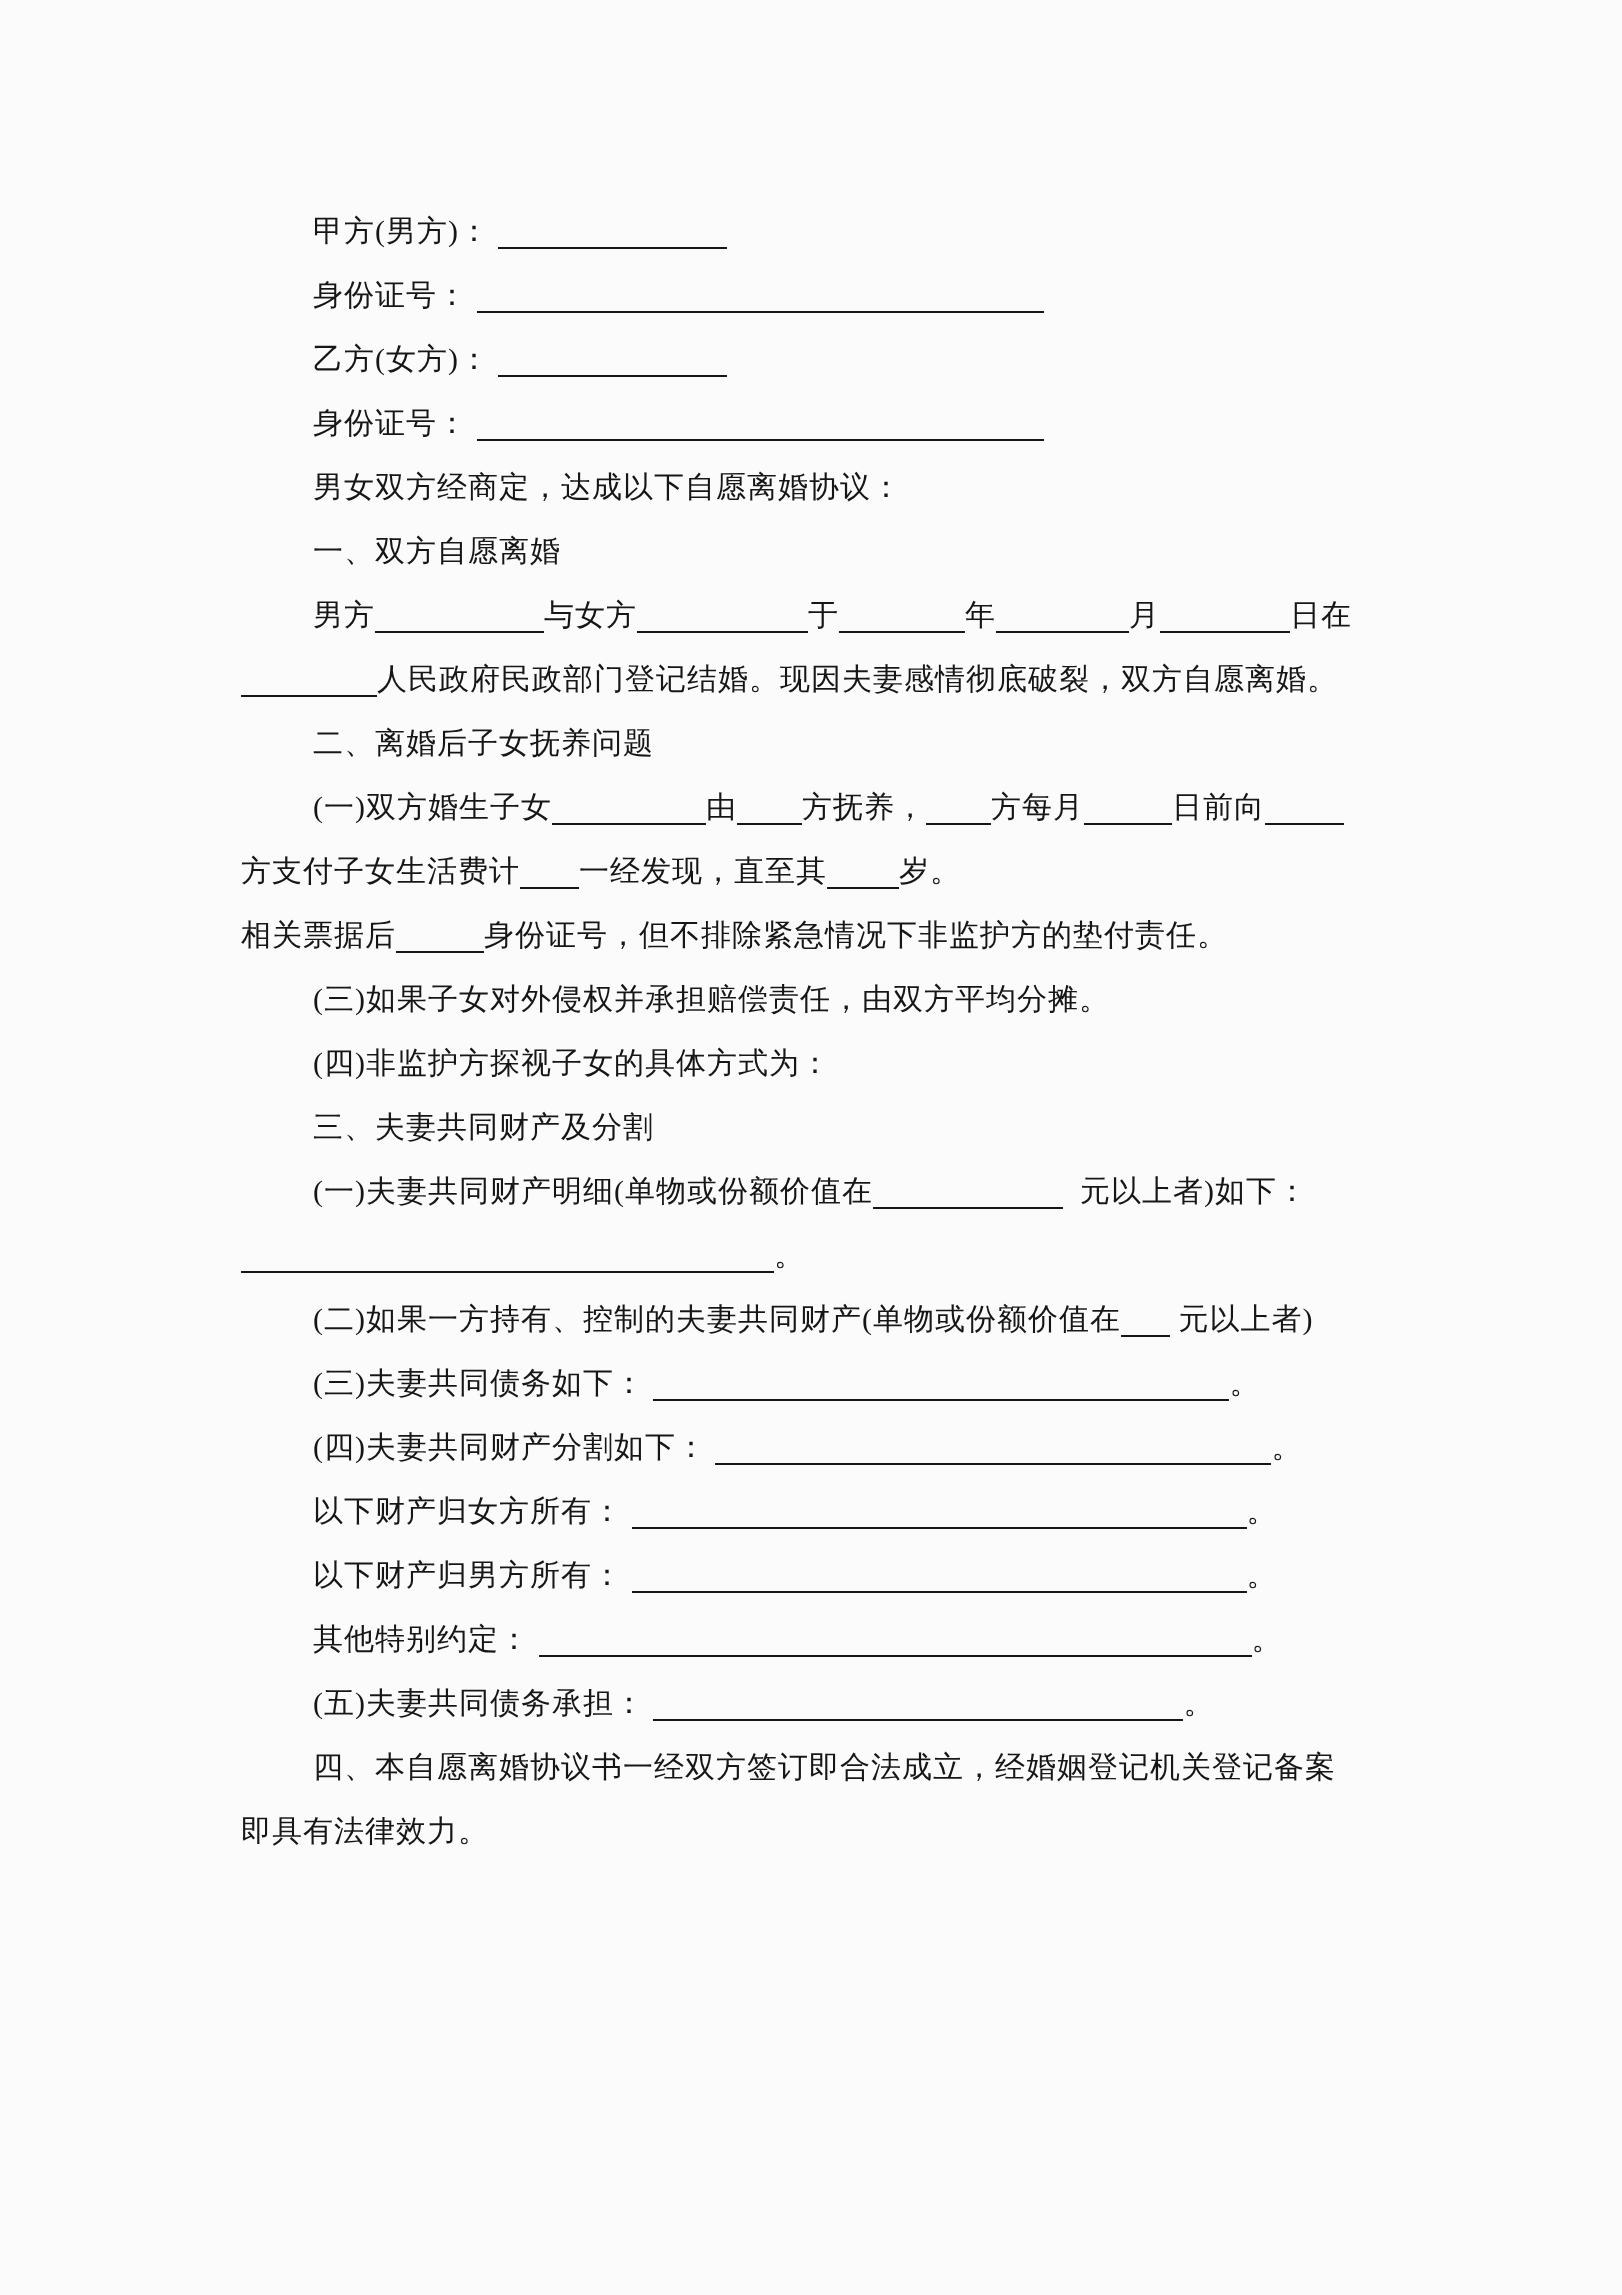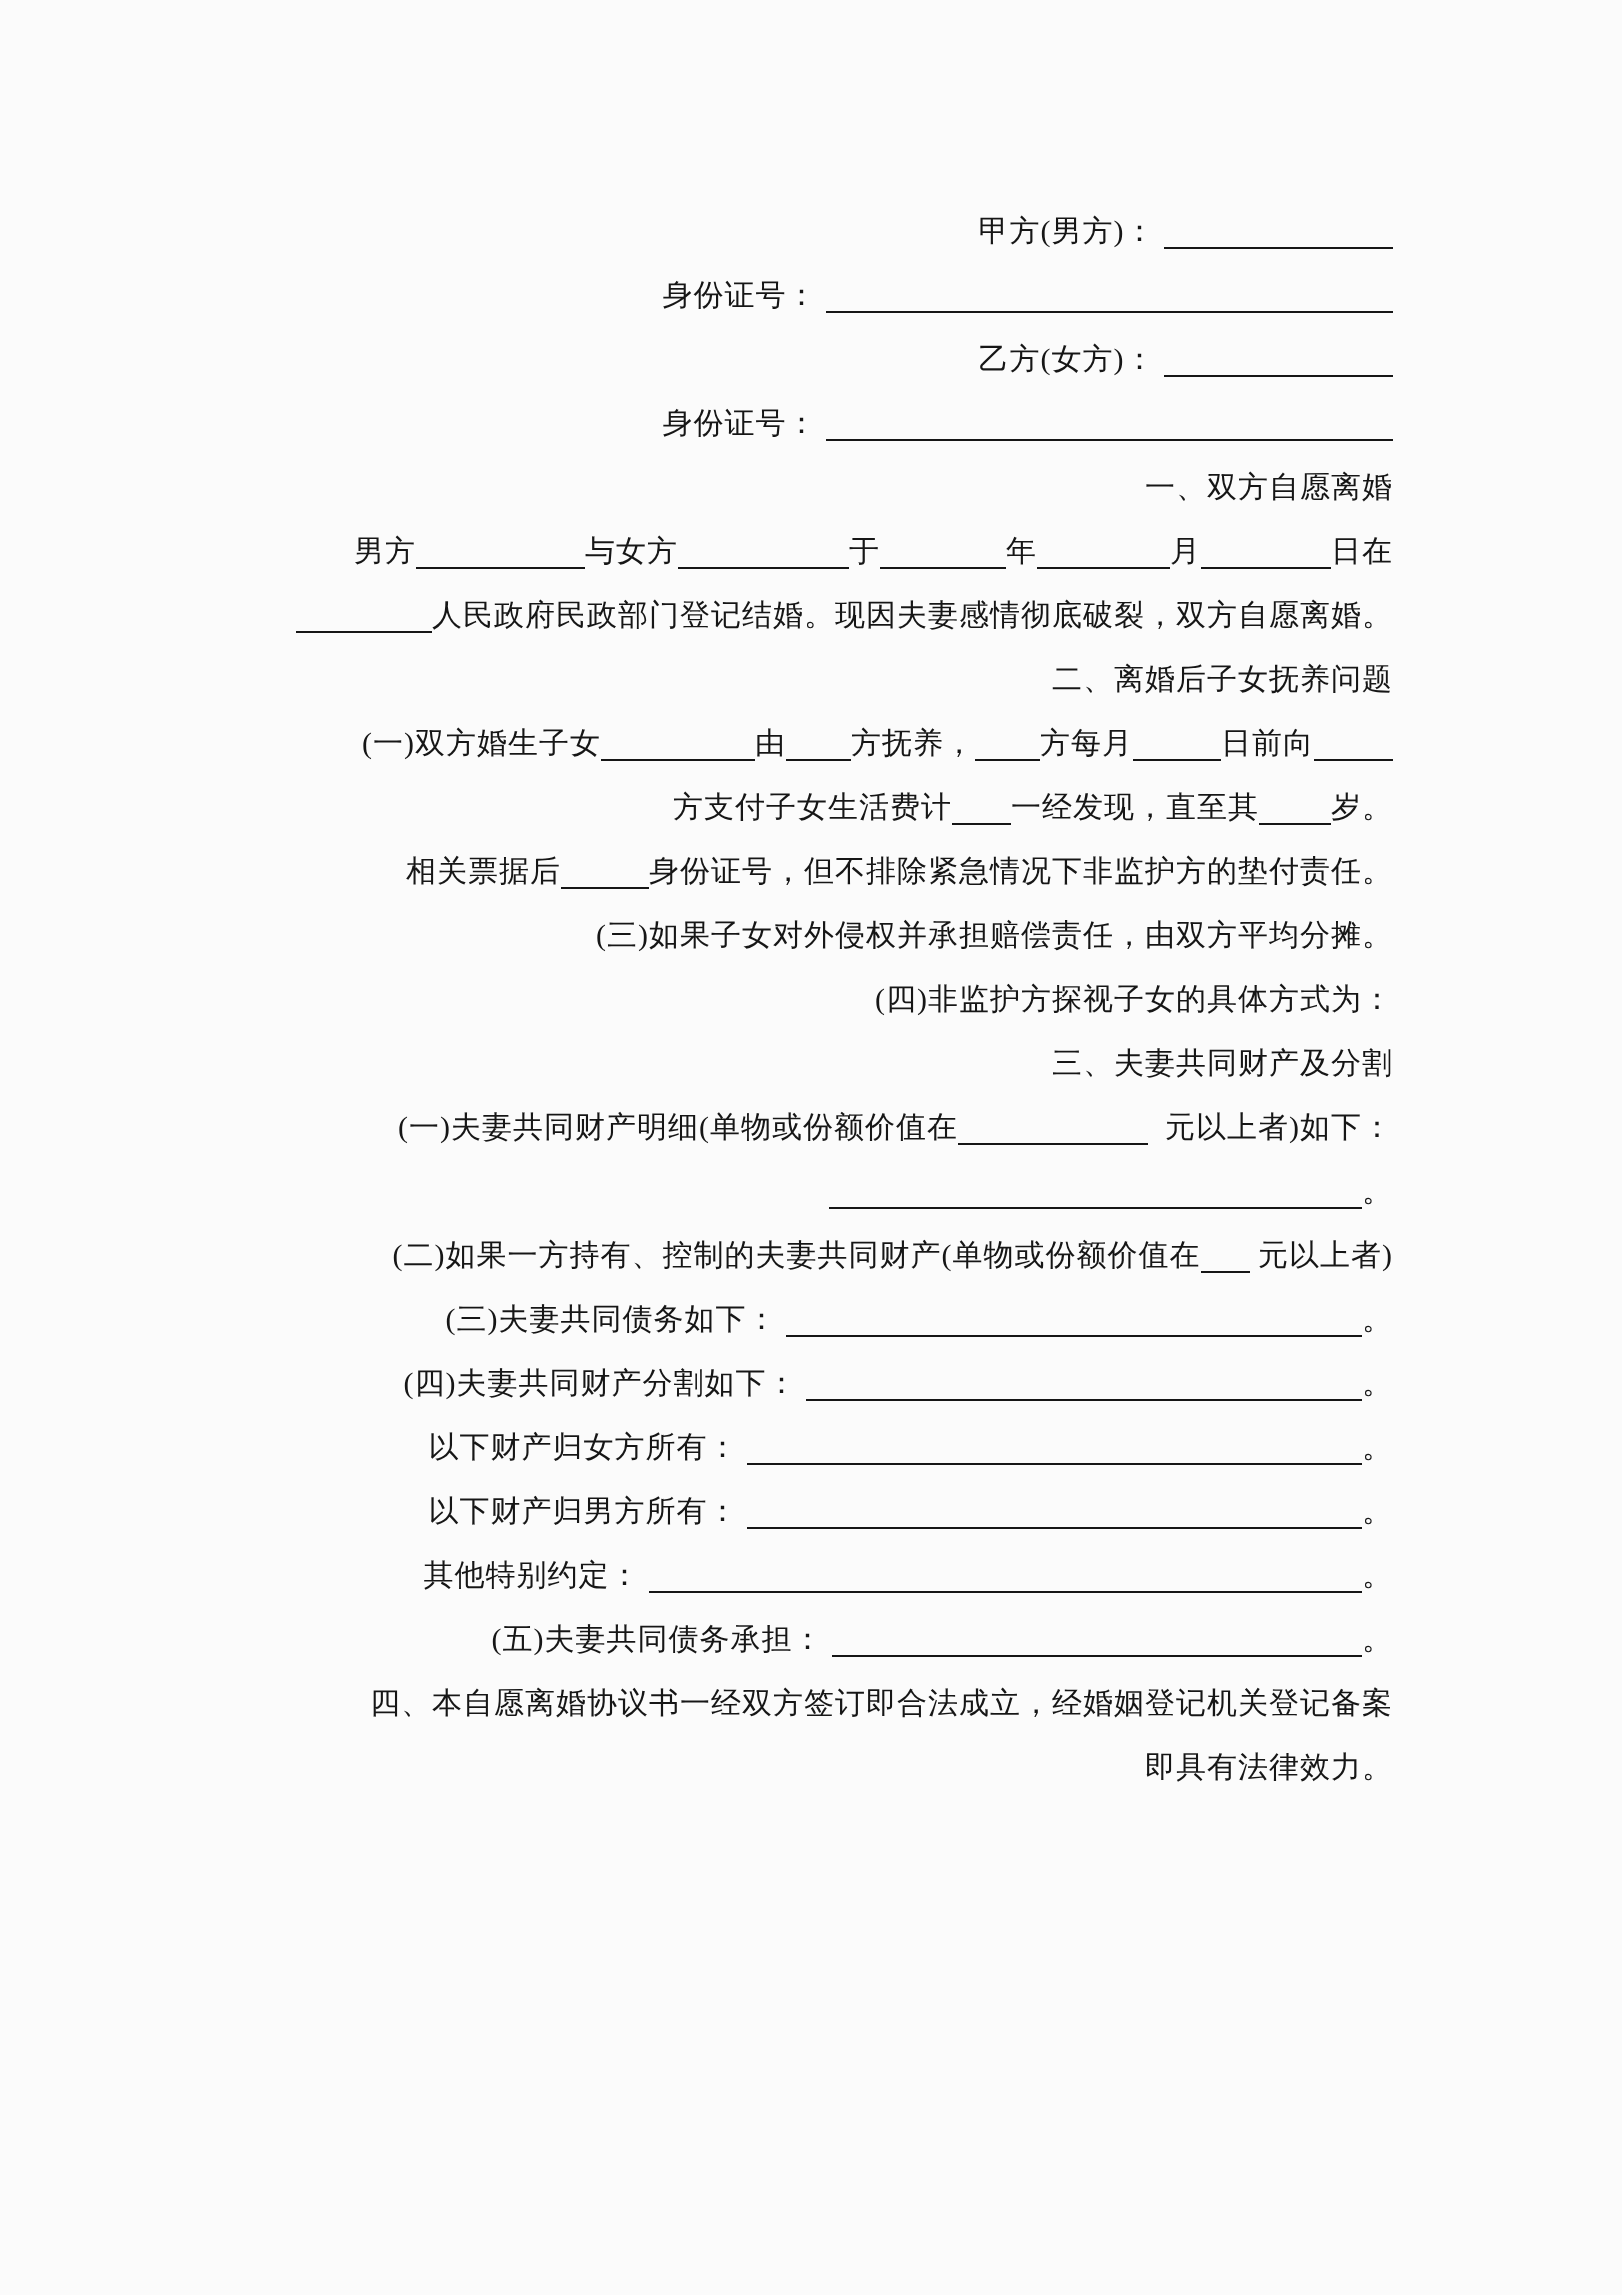--- a/index.html
+++ b/index.html
@@ -8,21 +8,20 @@
     background: #e8e8e8;
   }
   .page {
     position: relative;
     width: 1623px;
     height: 2295px;
     background: #fbfbfb;
     overflow: hidden;
     font-family: "Liberation Serif", "DejaVu Serif", serif;
     color: #161616;
-    text-align: right;
   }
   .doc {
     position: absolute;
     left: 241px;
     top: 199px;
     width: 1152px;
     font-size: 30px;
     line-height: 64px;
     letter-spacing: 1px;
     white-space: nowrap;
@@ -45,20 +44,21 @@
 </style>
 </head>
 <body>
 
 <div class="page">
   <div class="doc">
       <div class="line indent"><span class="seg">甲方(男方)： </span><span class="blank" style="width: 229px;"></span></div>
       <div class="line indent"><span class="seg">身份证号： </span><span class="blank" style="width: 567px;"></span></div>
       <div class="line indent"><span class="seg">乙方(女方)： </span><span class="blank" style="width: 229px;"></span></div>
       <div class="line indent"><span class="seg">身份证号： </span><span class="blank" style="width: 567px;"></span></div>
+      <div class="line indent"><span class="seg">男女双方经商定，达成以下自愿离婚协议：</span></div>
       <div class="line indent"><span class="seg">一、双方自愿离婚</span></div>
       <div class="line indent"><span class="seg">男方</span><span class="blank" style="width: 169px;"></span><span class="seg">与女方</span><span class="blank" style="width: 171px;"></span><span class="seg">于</span><span class="blank" style="width: 126px;"></span><span class="seg">年</span><span class="blank" style="width: 133px;"></span><span class="seg">月</span><span class="blank" style="width: 130px;"></span><span class="seg">日在</span></div>
       <div class="line"><span class="blank" style="width: 136px;"></span><span class="seg">人民政府民政部门登记结婚。现因夫妻感情彻底破裂，双方自愿离婚。</span></div>
       <div class="line indent"><span class="seg">二、离婚后子女抚养问题</span></div>
       <div class="line indent"><span class="seg">(一)双方婚生子女</span><span class="blank" style="width: 154px;"></span><span class="seg">由</span><span class="blank" style="width: 65px;"></span><span class="seg">方抚养，</span><span class="blank" style="width: 65px;"></span><span class="seg">方每月</span><span class="blank" style="width: 88px;"></span><span class="seg">日前向</span><span class="blank" style="width: 79px;"></span></div>
       <div class="line"><span class="seg">方支付子女生活费计</span><span class="blank" style="width: 59px;"></span><span class="seg">一经发现，直至其</span><span class="blank" style="width: 72px;"></span><span class="seg">岁。</span></div>
       <div class="line"><span class="seg">相关票据后</span><span class="blank" style="width: 88px;"></span><span class="seg">身份证号，但不排除紧急情况下非监护方的垫付责任。</span></div>
       <div class="line indent"><span class="seg">(三)如果子女对外侵权并承担赔偿责任，由双方平均分摊。</span></div>
       <div class="line indent"><span class="seg">(四)非监护方探视子女的具体方式为：</span></div>
       <div class="line indent"><span class="seg">三、夫妻共同财产及分割</span></div>

